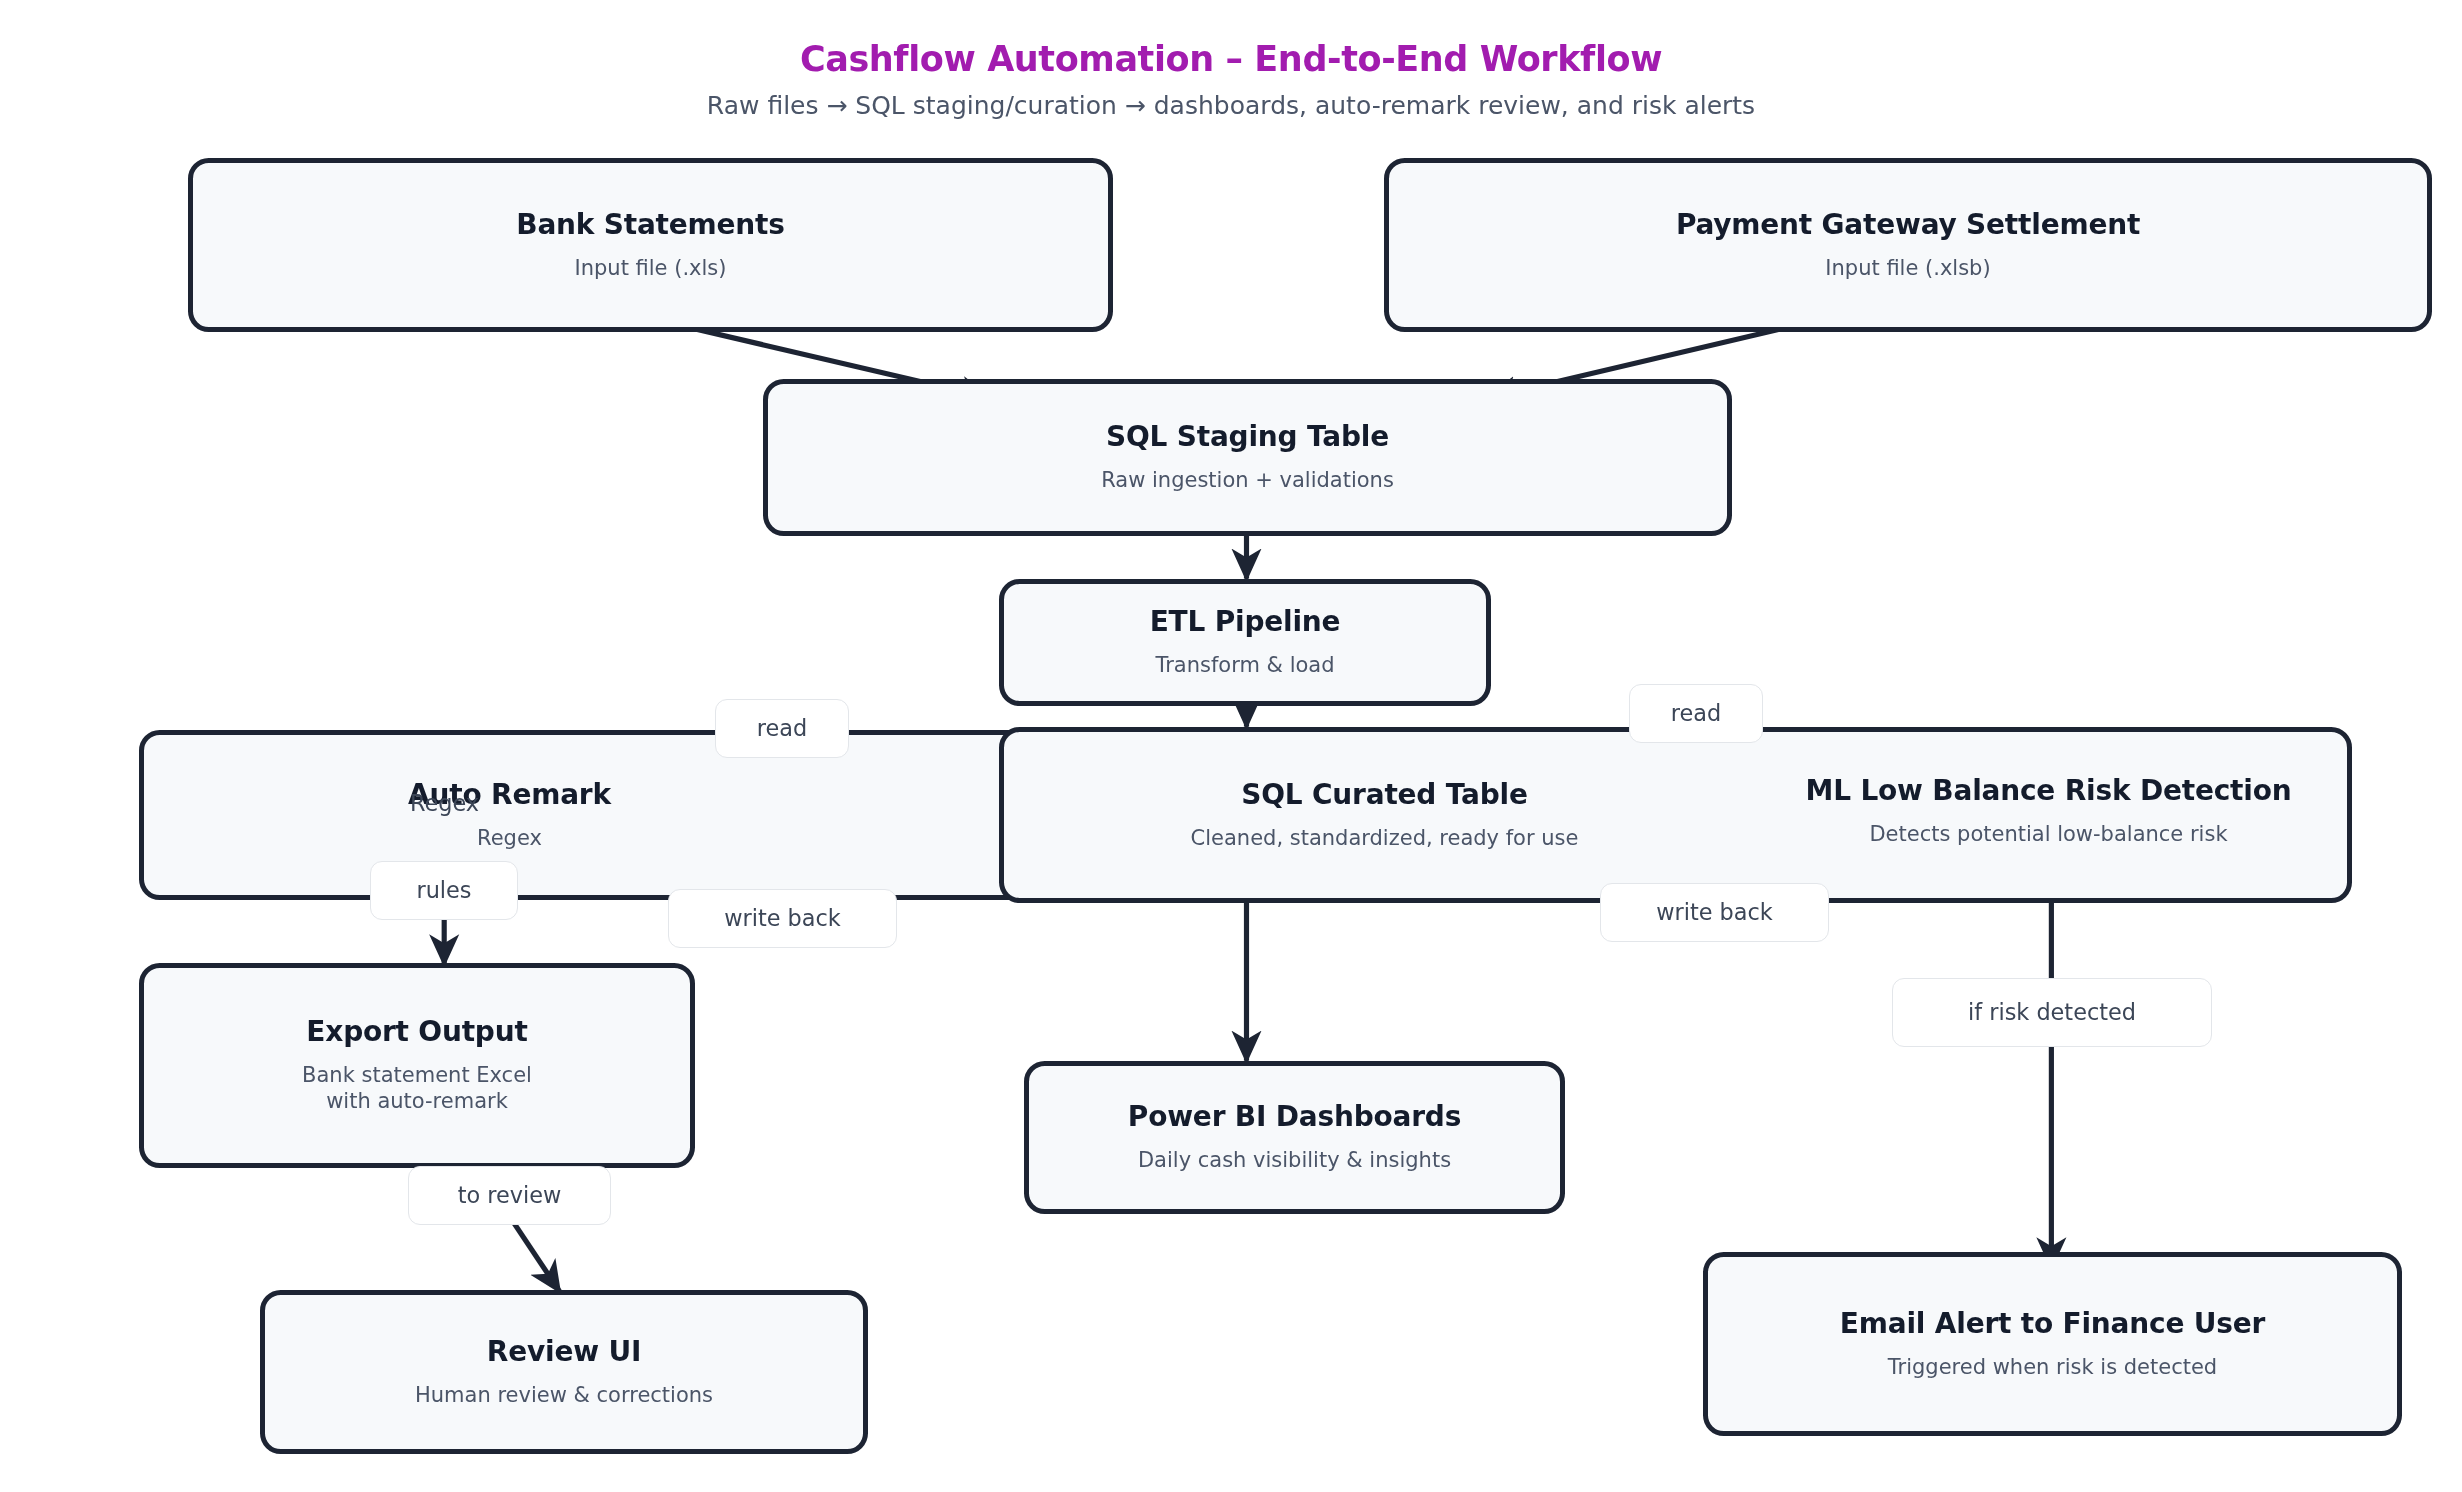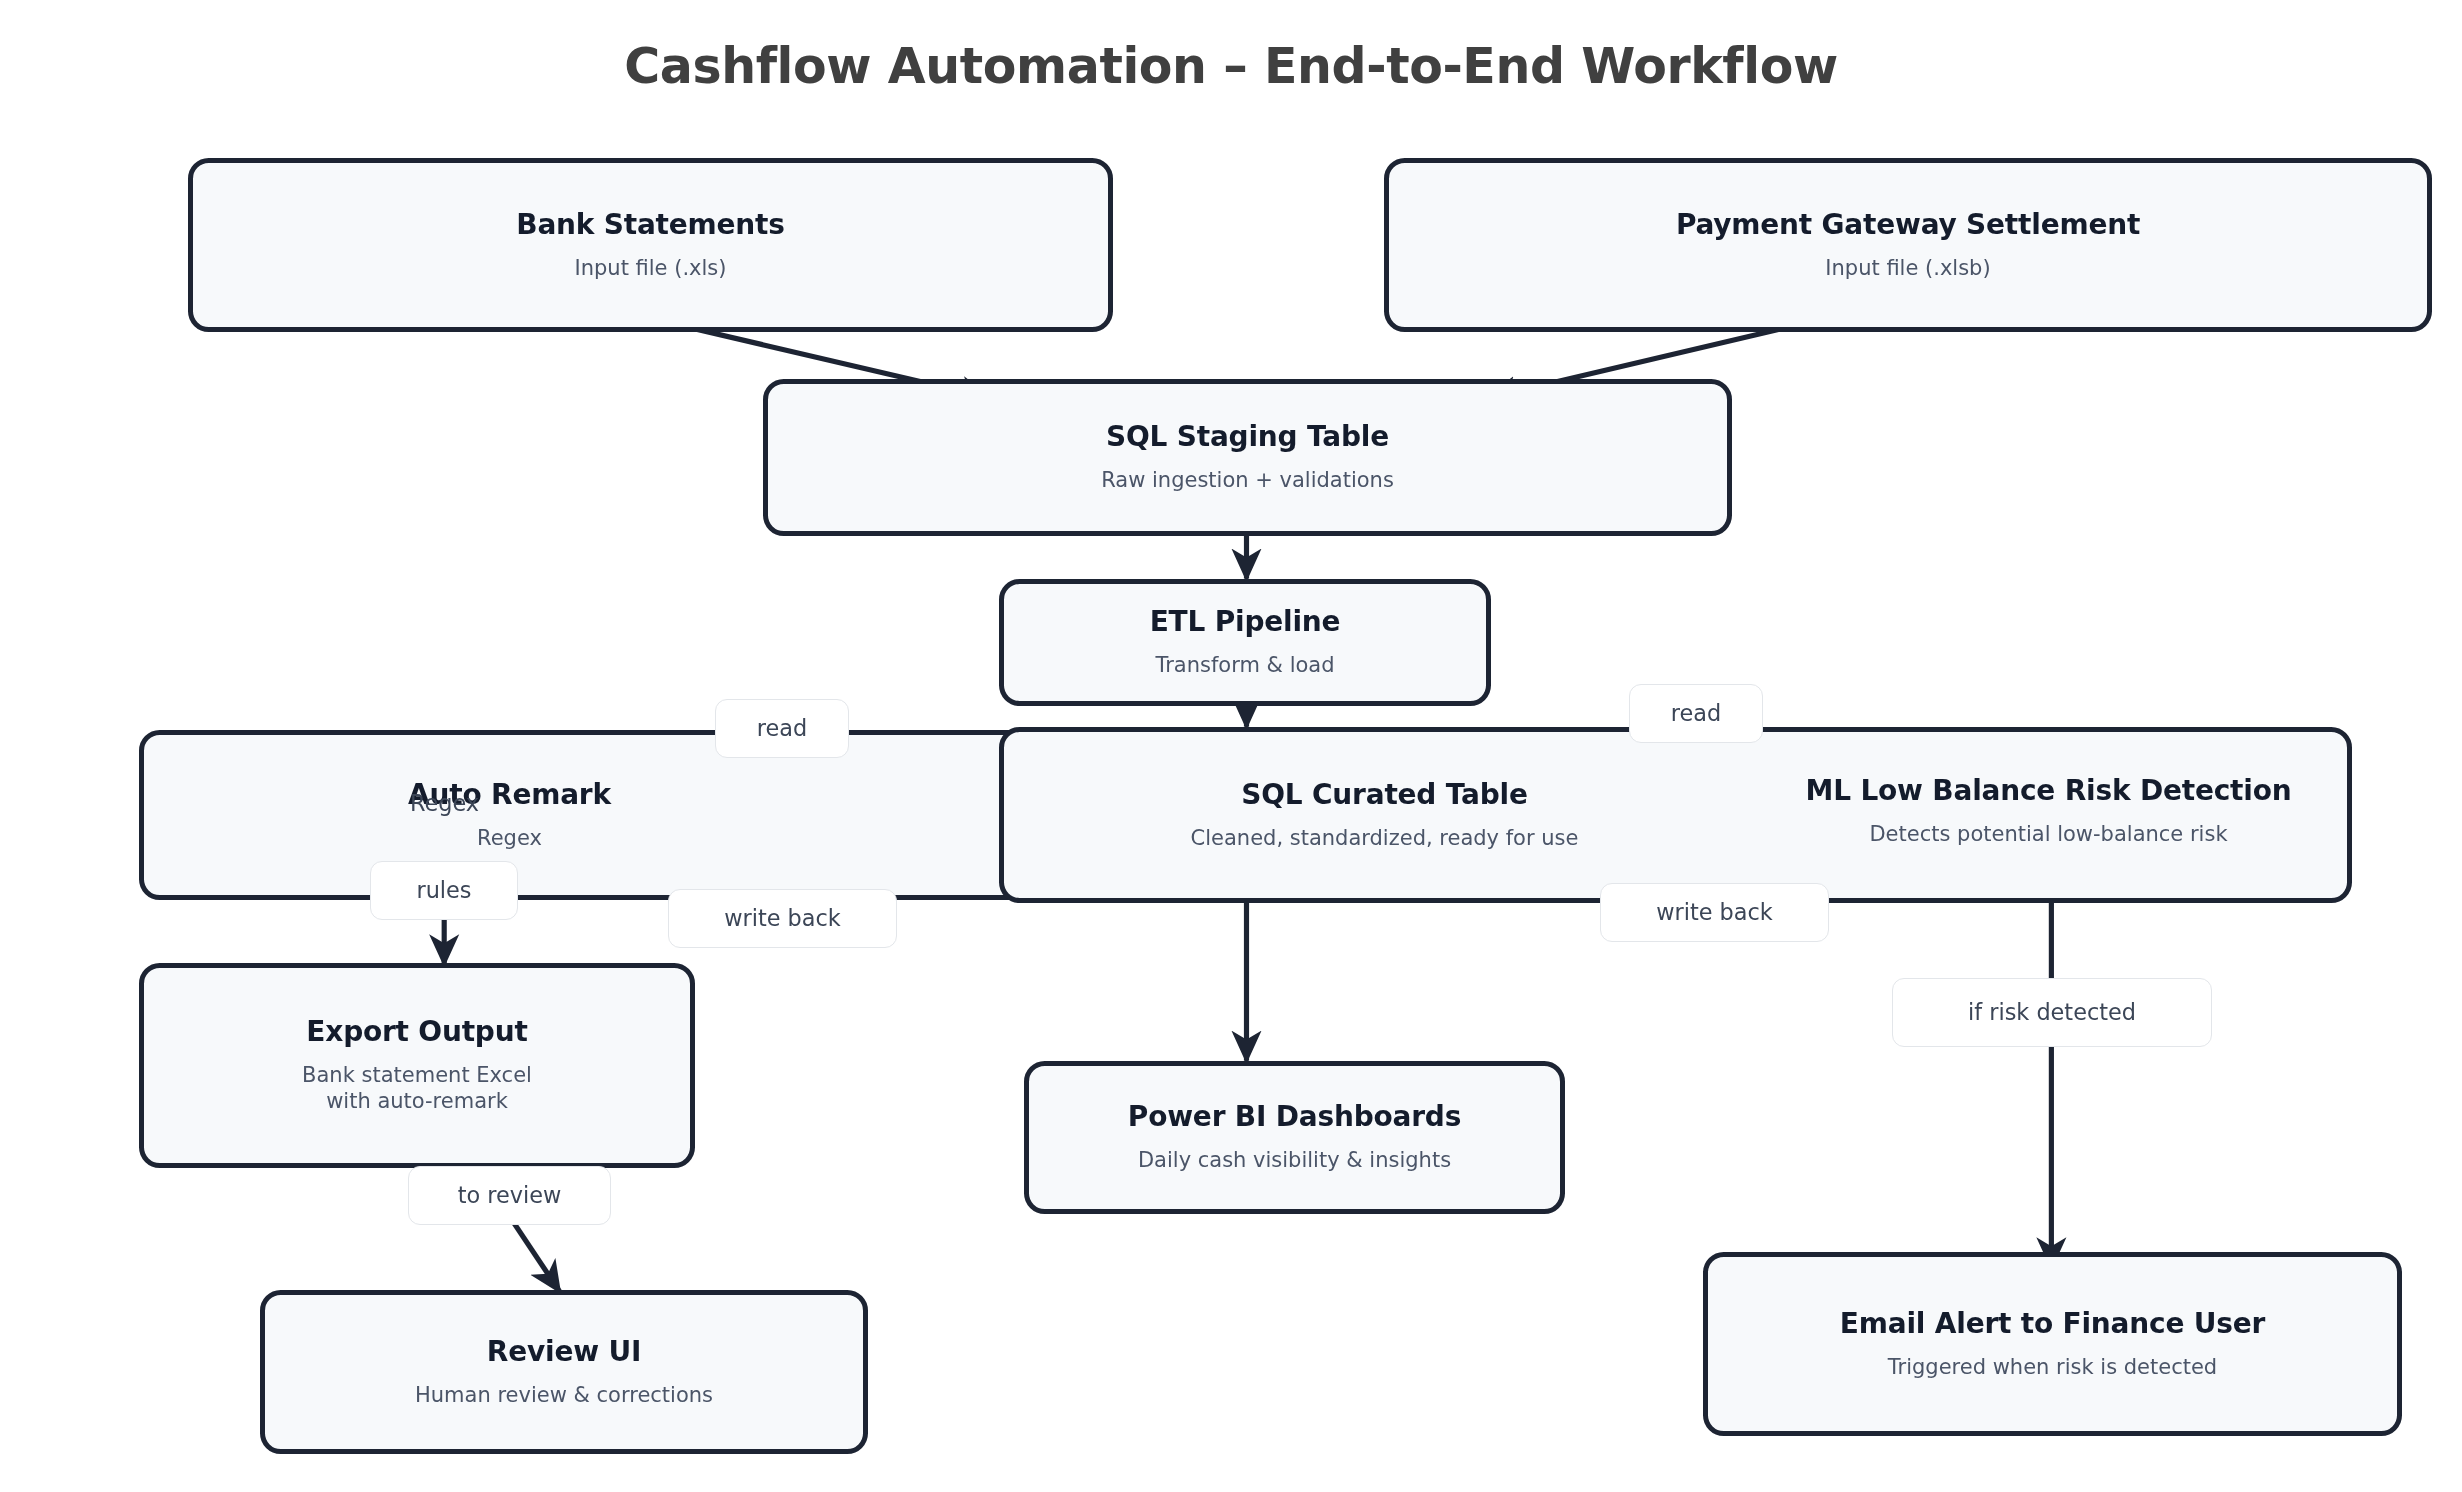--- a/index.html
+++ b/index.html
@@ -21,23 +21,23 @@
 
   
   .header {
     position: absolute;
     left: 0;
     top: 40px;
     width: 2462px;
     text-align: center;
   }
   .diagram-title {
-    font-size: 49px;
+    font-size: 35px;
     font-weight: bold;
-    color: #404040;
+    color: #a21caf;
     letter-spacing: -0.4px;
     margin: 0;
     line-height: 1.1;
   }
   .diagram-subtitle {
     font-size: 25px;
     color: #4b5568;
     margin: 12px 0 0 0;
     line-height: 1.2;
     font-weight: normal;
@@ -120,20 +120,21 @@
     z-index: 5;
   }
 </style>
 </head>
 <body>
 
 <div id="canvas">
 
   <div class="header">
     <h1 class="diagram-title">Cashflow Automation – End-to-End Workflow</h1>
+    <p class="diagram-subtitle">Raw files → SQL staging/curation → dashboards, auto-remark review, and risk alerts</p>
   </div>
 
   <svg id="edges" viewBox="0 0 2860 1734" xmlns="http://www.w3.org/2000/svg">
     <defs>
       <marker id="arrow" viewBox="0 0 12 12" refX="10" refY="6" markerWidth="7" markerHeight="7" orient="auto-start-reverse">
         <path d="M 0 1 L 11 6 L 0 11 L 3 6 z" fill="#1d2433"></path>
       </marker>
       <marker id="arrow-start" viewBox="0 0 12 12" refX="10" refY="6" markerWidth="7" markerHeight="7" orient="auto-start-reverse">
         <path d="M 0 1 L 11 6 L 0 11 L 3 6 z" fill="#1d2433"></path>
       </marker>

